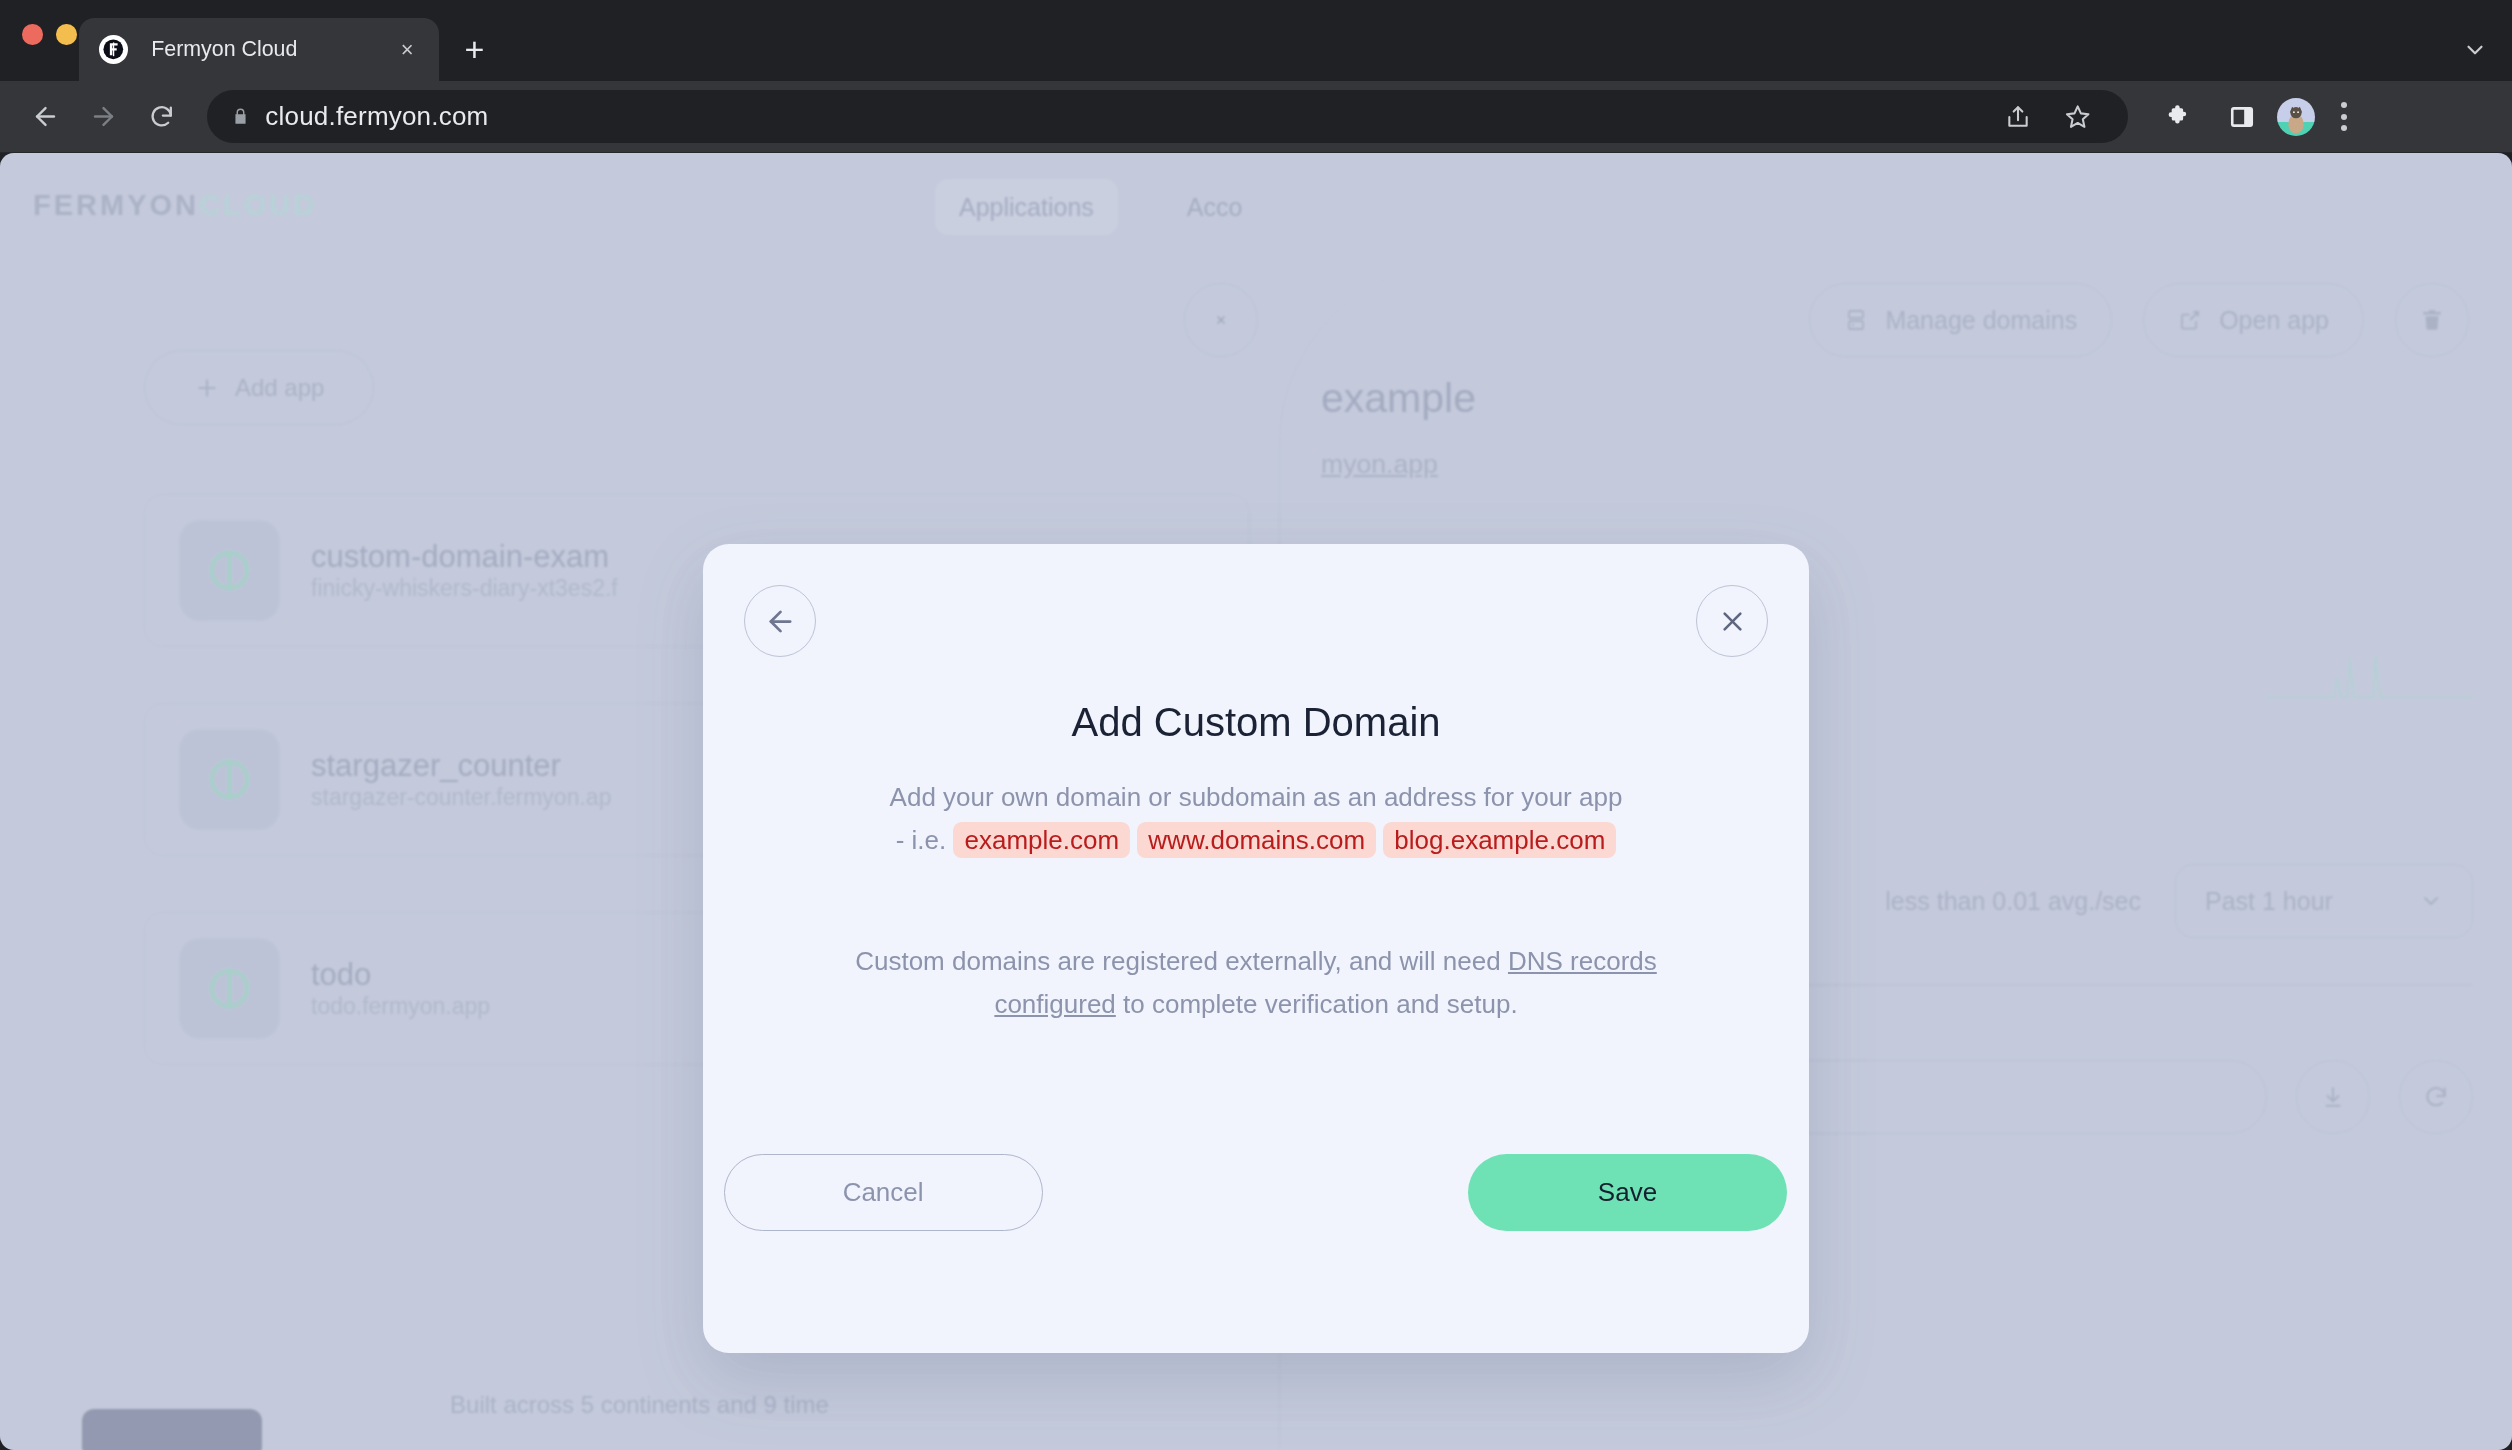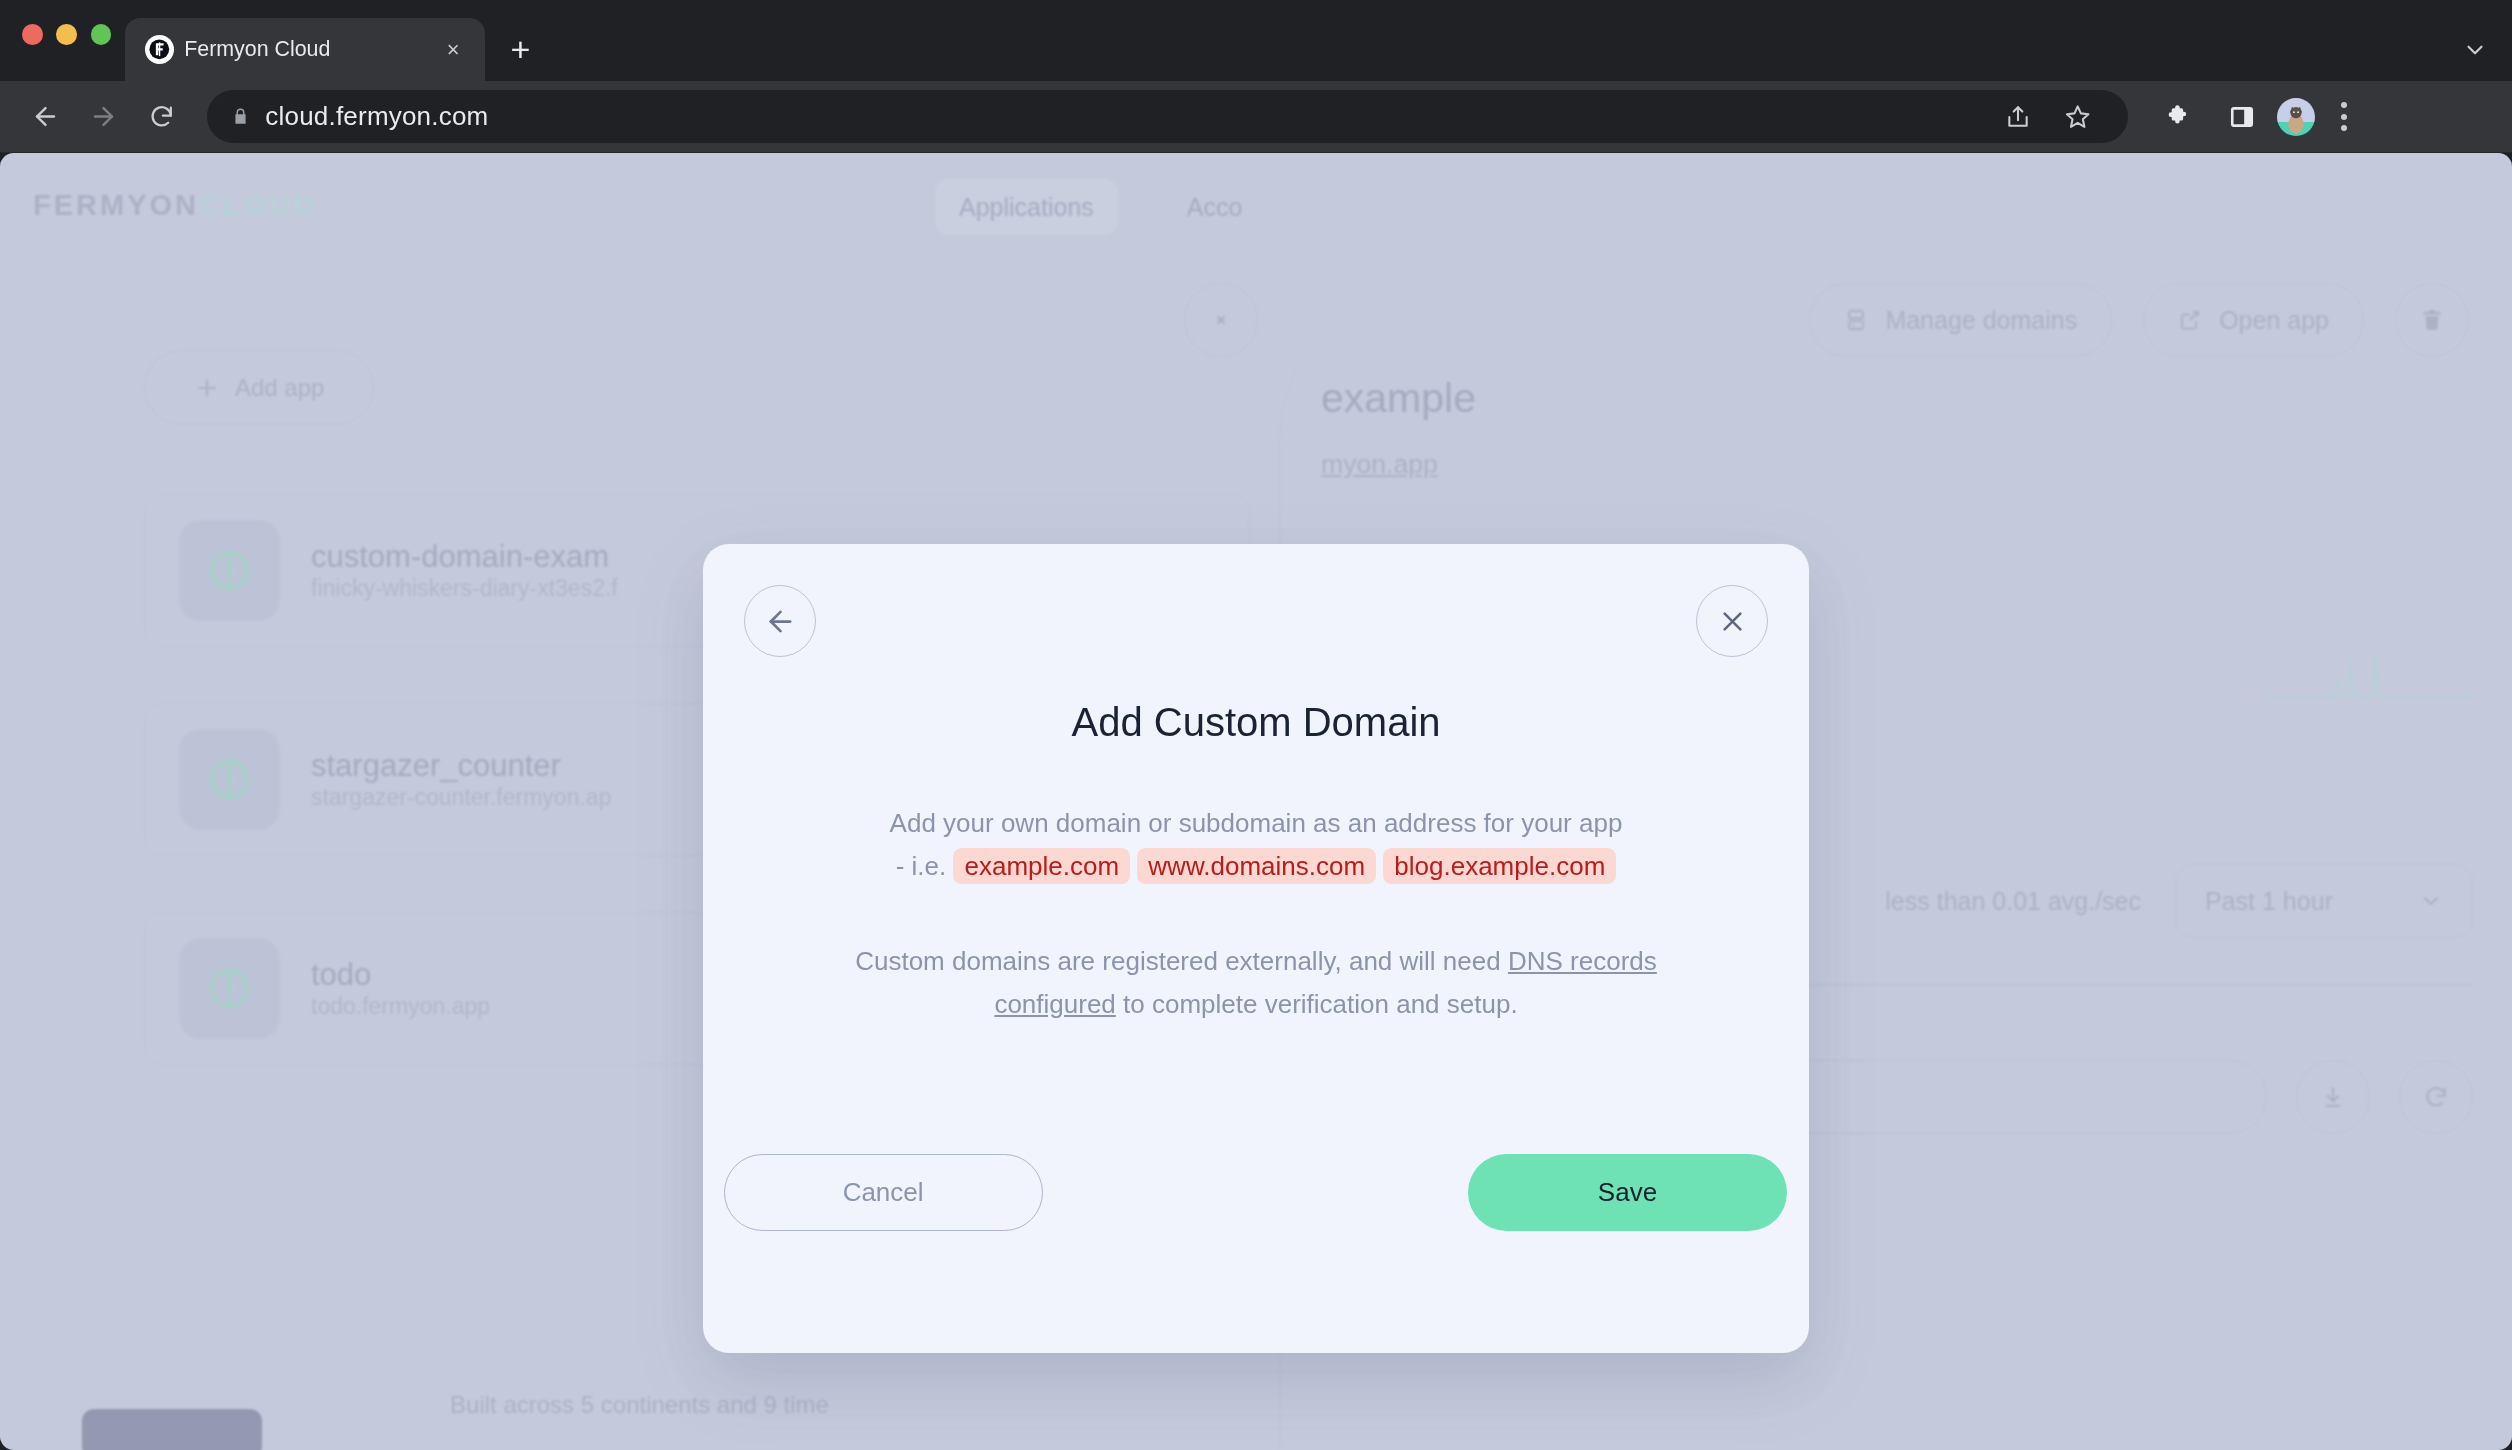--- a/index.html
+++ b/index.html
@@ -28,27 +28,27 @@
   #traffic-lights {
     position: absolute; left: 22px; top: 24px;
     display: flex; gap: 13.7px; align-items: center;
   }
   .light { width: 20.6px; height: 20.6px; border-radius: 50%; }
   .light.red { background: #ED6A5E; }
   .light.yellow { background: #F4BE4F; }
   .light.green { background: #61C454; }
 
   #tab-active {
-    margin-left: 104px;
+    margin-left: 58px;
     width: 360px; height: 63px;
     background: #35363A;
     border-radius: 15.4px 15.4px 0 0;
     display: flex; align-items: center;
     padding: 0 17px 0 20.6px;
-    gap: 10px;
+    gap: 23px;
     position: relative;
   }
   #favicon {
     width: 29px; height: 29px; border-radius: 50%;
     background: #fff;
     display: flex; align-items: center; justify-content: center;
     flex: 0 0 29px;
   }
   #favicon svg { display: block; }
   #tab-title {
@@ -283,21 +283,21 @@
     background: transparent;
     display: flex; align-items: center; justify-content: center;
     color: #5E667F;
   }
   #modal-title {
     position: absolute; left: 0; right: 0; top: 156px;
     text-align: center;
     font-size: 40px; color: #1B2235; font-weight: 400;
   }
   #modal-desc {
-    position: absolute; left: 129px; right: 129px; top: 258px;
+    position: absolute; left: 129px; right: 129px; top: 232px;
     text-align: center;
     font-size: 26px; line-height: 1.65; color: #8C93AC;
   }
   .chip {
     background: #FBD8D1; color: #b91c1c;
     border-radius: 8.6px; padding: 3.4px 11px;
     white-space: nowrap;
   }
   #modal-desc2 {
     position: absolute; left: 94px; right: 94px; top: 360px;

